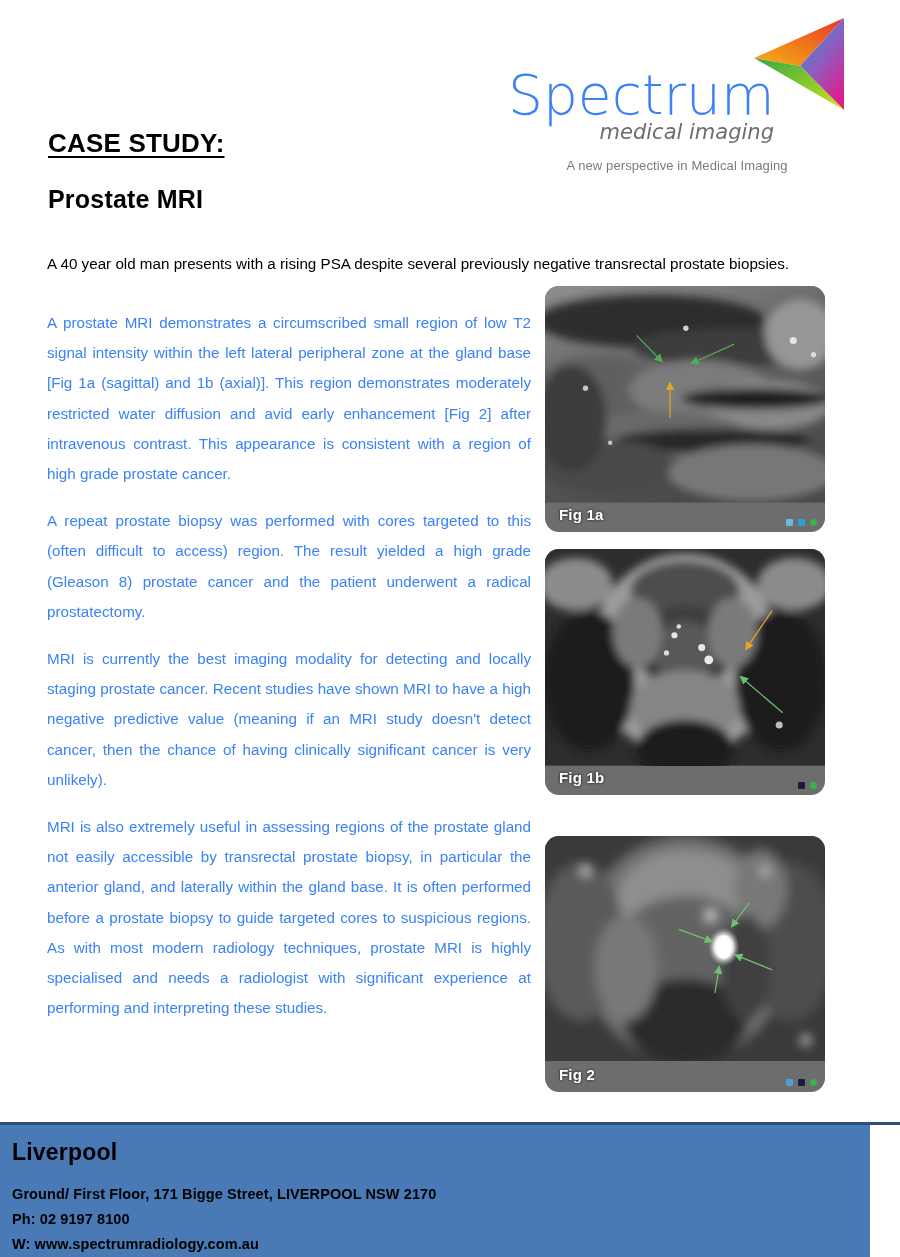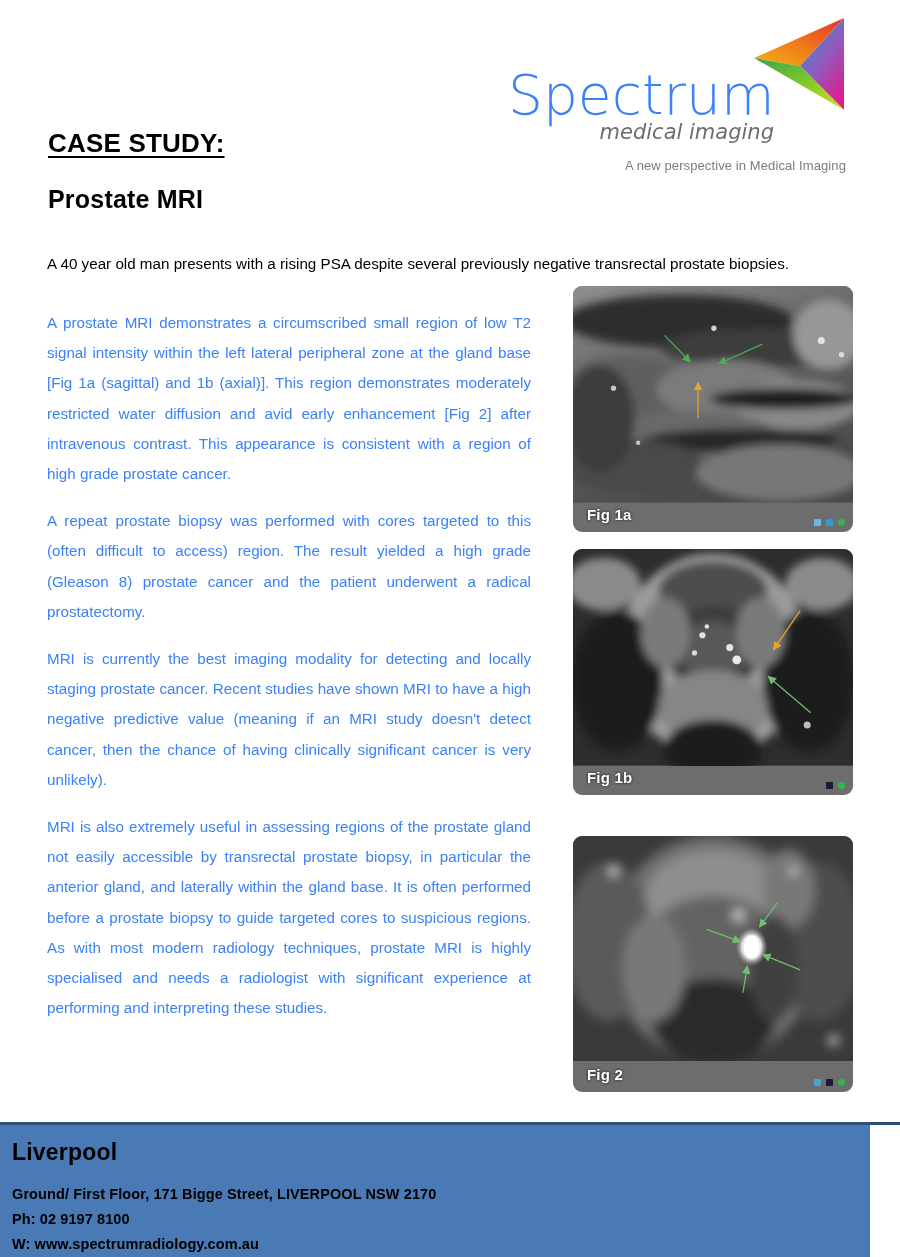--- a/index.html
+++ b/index.html
@@ -60,21 +60,21 @@
     text-align: right;
     padding-right: 4px;
     margin-top: -4px;
     font-family: "DejaVu Sans", sans-serif;
     font-style: italic;
   }
   .logo-tagline {
     font-size: 13px;
     color: #7b7b7b;
     margin-top: 16px;
-    text-align: right;
+    text-align: center;
     padding-right: 2px;
     letter-spacing: 0.1px;
   }
 
   
   .title-case {
     position: absolute;
     left: 48px;
     top: 128px;
     font-size: 26px;
@@ -116,23 +116,23 @@
     line-height: 30.2px;
     color: #3b82f6;
     text-align: justify;
     margin-bottom: 17px;
   }
   .text-col p:last-child { margin-bottom: 0; }
 
   
   .figure {
     position: absolute;
-    left: 573px;
+    left: 545px;
     width: 280px;
-    border-radius: 9px;
+    border-radius: 14px;
     overflow: hidden;
     background: #6d6d6d;
   }
   .fig1a { top: 286px; height: 246px; }
   .fig1b { top: 549px; height: 246px; }
   .fig2  { top: 836px; height: 256px; }
 
   .fig-canvas { position: absolute; inset: 0; }
 
   .fig-label {

